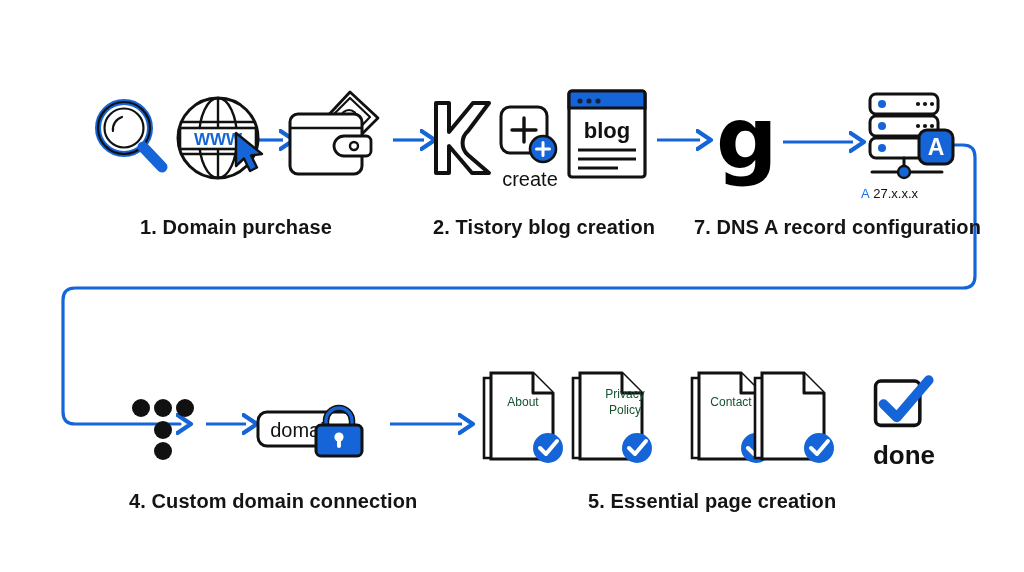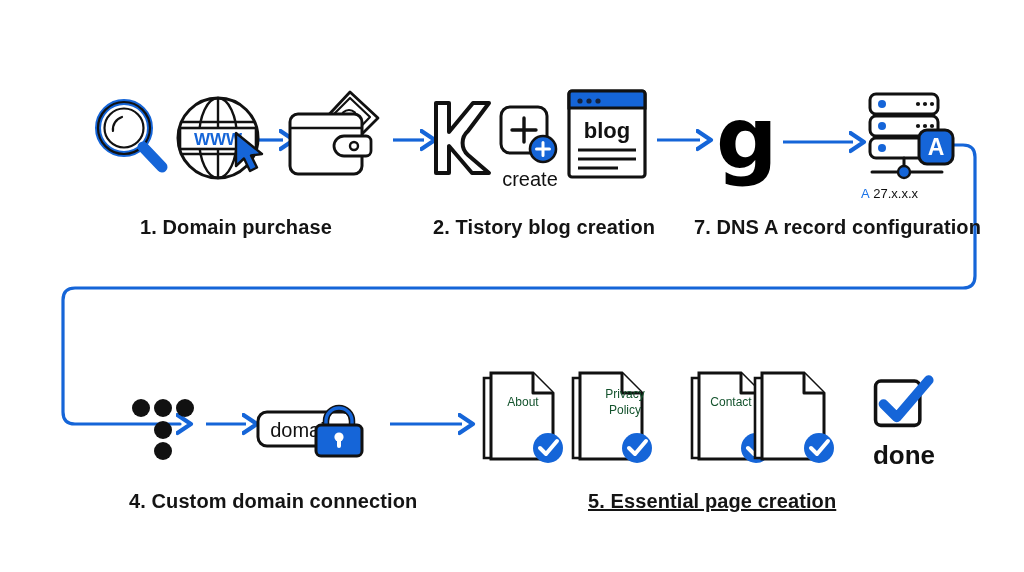--- a/index.html
+++ b/index.html
@@ -279,15 +279,15 @@
       </g>
     </svg>
   </div>
 
   <svg class="icon donebox" viewBox="0 0 70 70">
     <rect x="4" y="8" width="50" height="50" rx="6" fill="#fff" stroke="#111" stroke-width="4"></rect>
     <path d="M13,34 l15,15 l36,-42" fill="none" stroke="#1565d8" stroke-width="11" stroke-linecap="round" stroke-linejoin="round"></path>
   </svg>
   <div class="donetext">done</div>
 
-  <div class="caption" style="left:588px;top:490px;text-decoration:underline;">5. Essential page creation</div>
+  <div class="caption" style="left:588px;top:490px;">5. Essential page creation</div>
 
 </div>
 
 </body></html>

